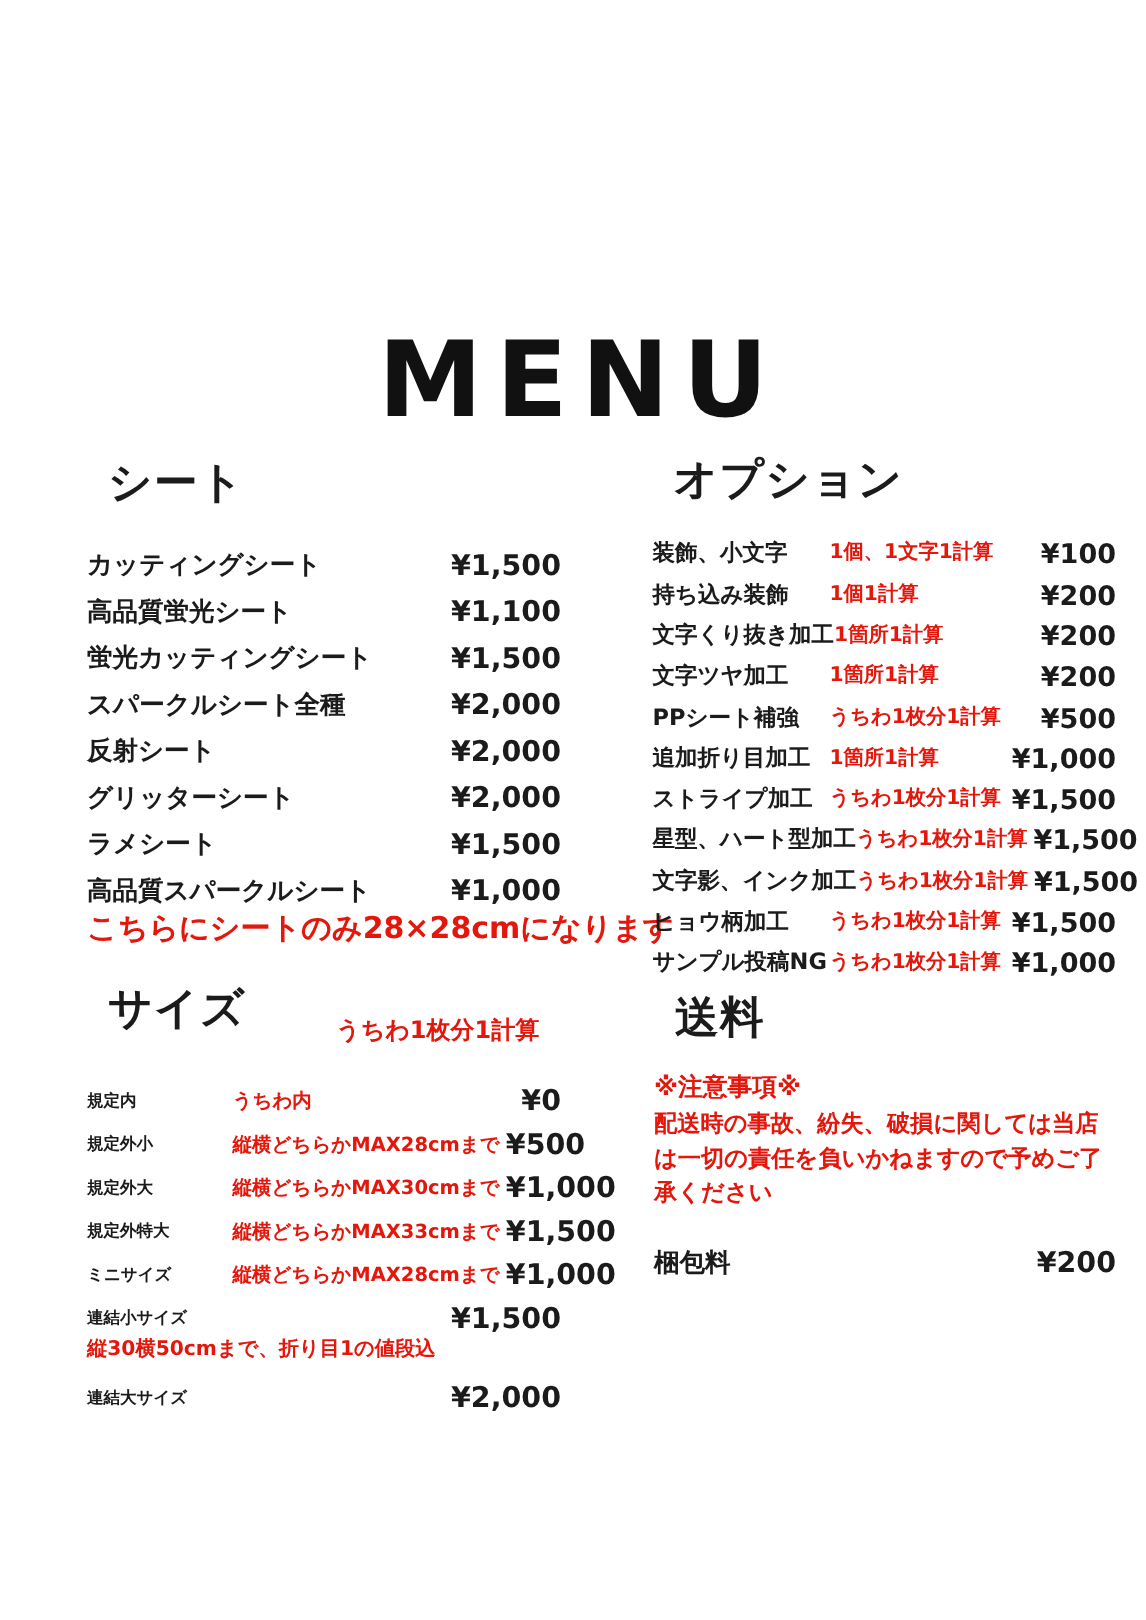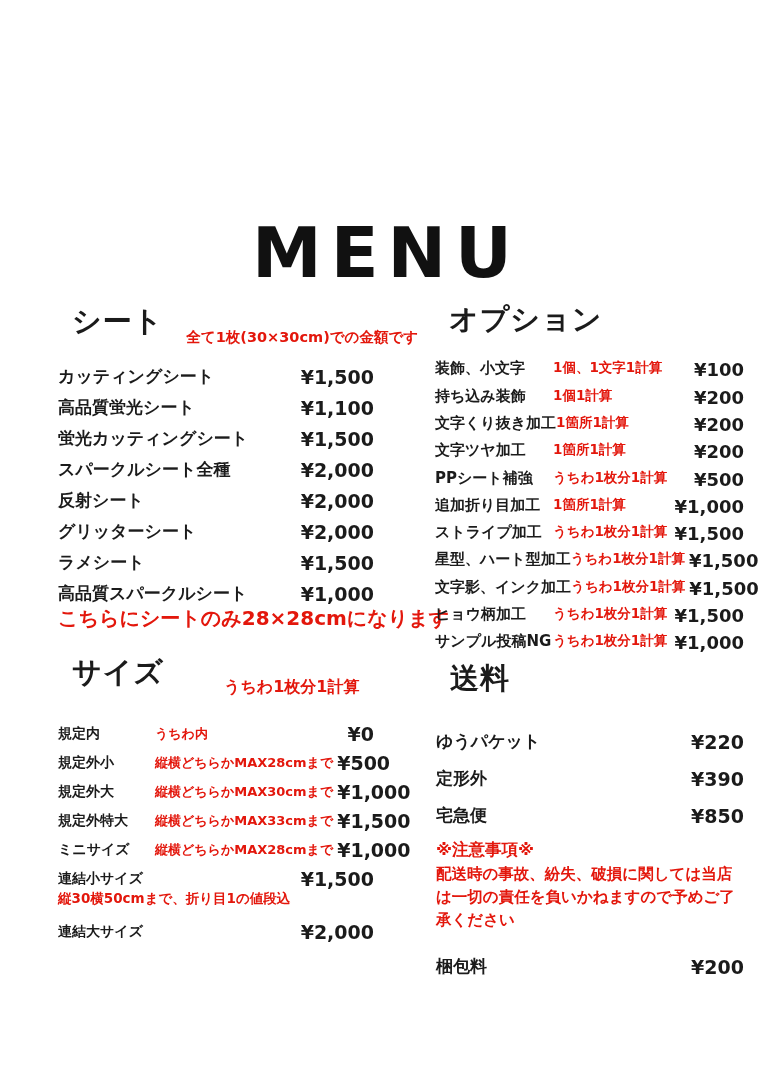--- a/index.html
+++ b/index.html
@@ -35,21 +35,21 @@
   
   .option-rows{margin-top:9px;}
   .orow{display:flex;height:27.3px;}
   .orow .lbl{flex:0 0 auto;min-width:118px;font-size:15px;white-space:nowrap;}
   .orow .note{flex:0 1 auto;font-size:13.5px;white-space:nowrap;}
   .orow .price{margin-left:auto;font-size:18px;white-space:nowrap;padding-left:4px;}
 
   
   .size-rows{margin-top:16px;}
   .zrow .line{display:flex;align-items:center;height:29px;}
-  .zrow .lbl{flex:0 0 auto;min-width:97px;font-size:14px;white-space:nowrap;}
+  .zrow .lbl{flex:0 0 auto;min-width:97px;font-size:11px;white-space:nowrap;}
   .zrow .note{flex:0 1 auto;font-size:13px;white-space:nowrap;}
   .zrow .price{margin-left:auto;font-size:19px;white-space:nowrap;padding-left:4px;}
   .zrow .subnote{font-size:13.5px;margin:-3px 0 9px;white-space:nowrap;}
 
   
   .ship-rows{margin-top:14px;}
   .shrow{display:flex;align-items:center;height:37px;}
   .shrow .lbl{font-size:17px;white-space:nowrap;}
   .shrow .price{margin-left:auto;font-size:19px;white-space:nowrap;}
   .warn-title{font-size:16.5px;margin-top:5px;}
@@ -57,21 +57,20 @@
   .pack-row{margin-top:16px;}
 </style>
 </head>
 <body>
 
 <h1 class="menu-title">MENU</h1>
 
 <section id="section-sheet">
   <div class="sec-header">
     <h2>シート</h2>
-    <span class="hnote red">全て1枚(30×30cm)での金額です</span>
   </div>
   <div class="sheet-rows">
   <div class="srow">
     <div class="line">
       <span class="lbl">カッティングシート</span>
       <span class="price">¥1,500</span>
     </div>
 
   </div>
 
@@ -273,35 +272,19 @@
       <span class="price">¥2,000</span>
     </div>
   </div>
 </div>
 </section>
 
 <section id="section-shipping">
   <div class="sec-header">
     <h2>送料</h2>
   </div>
-  <div class="ship-rows">
-  <div class="shrow">
-    <span class="lbl">ゆうパケット</span>
-    <span class="price">¥220</span>
-  </div>
-
-  <div class="shrow">
-    <span class="lbl">定形外</span>
-    <span class="price">¥390</span>
-  </div>
-
-  <div class="shrow">
-    <span class="lbl">宅急便</span>
-    <span class="price">¥850</span>
-  </div>
-</div>
   <div class="warn-title red">※注意事項※</div>
   <div class="warn-body red">配送時の事故、紛失、破損に関しては当店は一切の責任を負いかねますので予めご了承ください</div>
   <div class="shrow pack-row">
     <span class="lbl">梱包料</span>
     <span class="price">¥200</span>
   </div>
 </section>
 
 </body></html>

